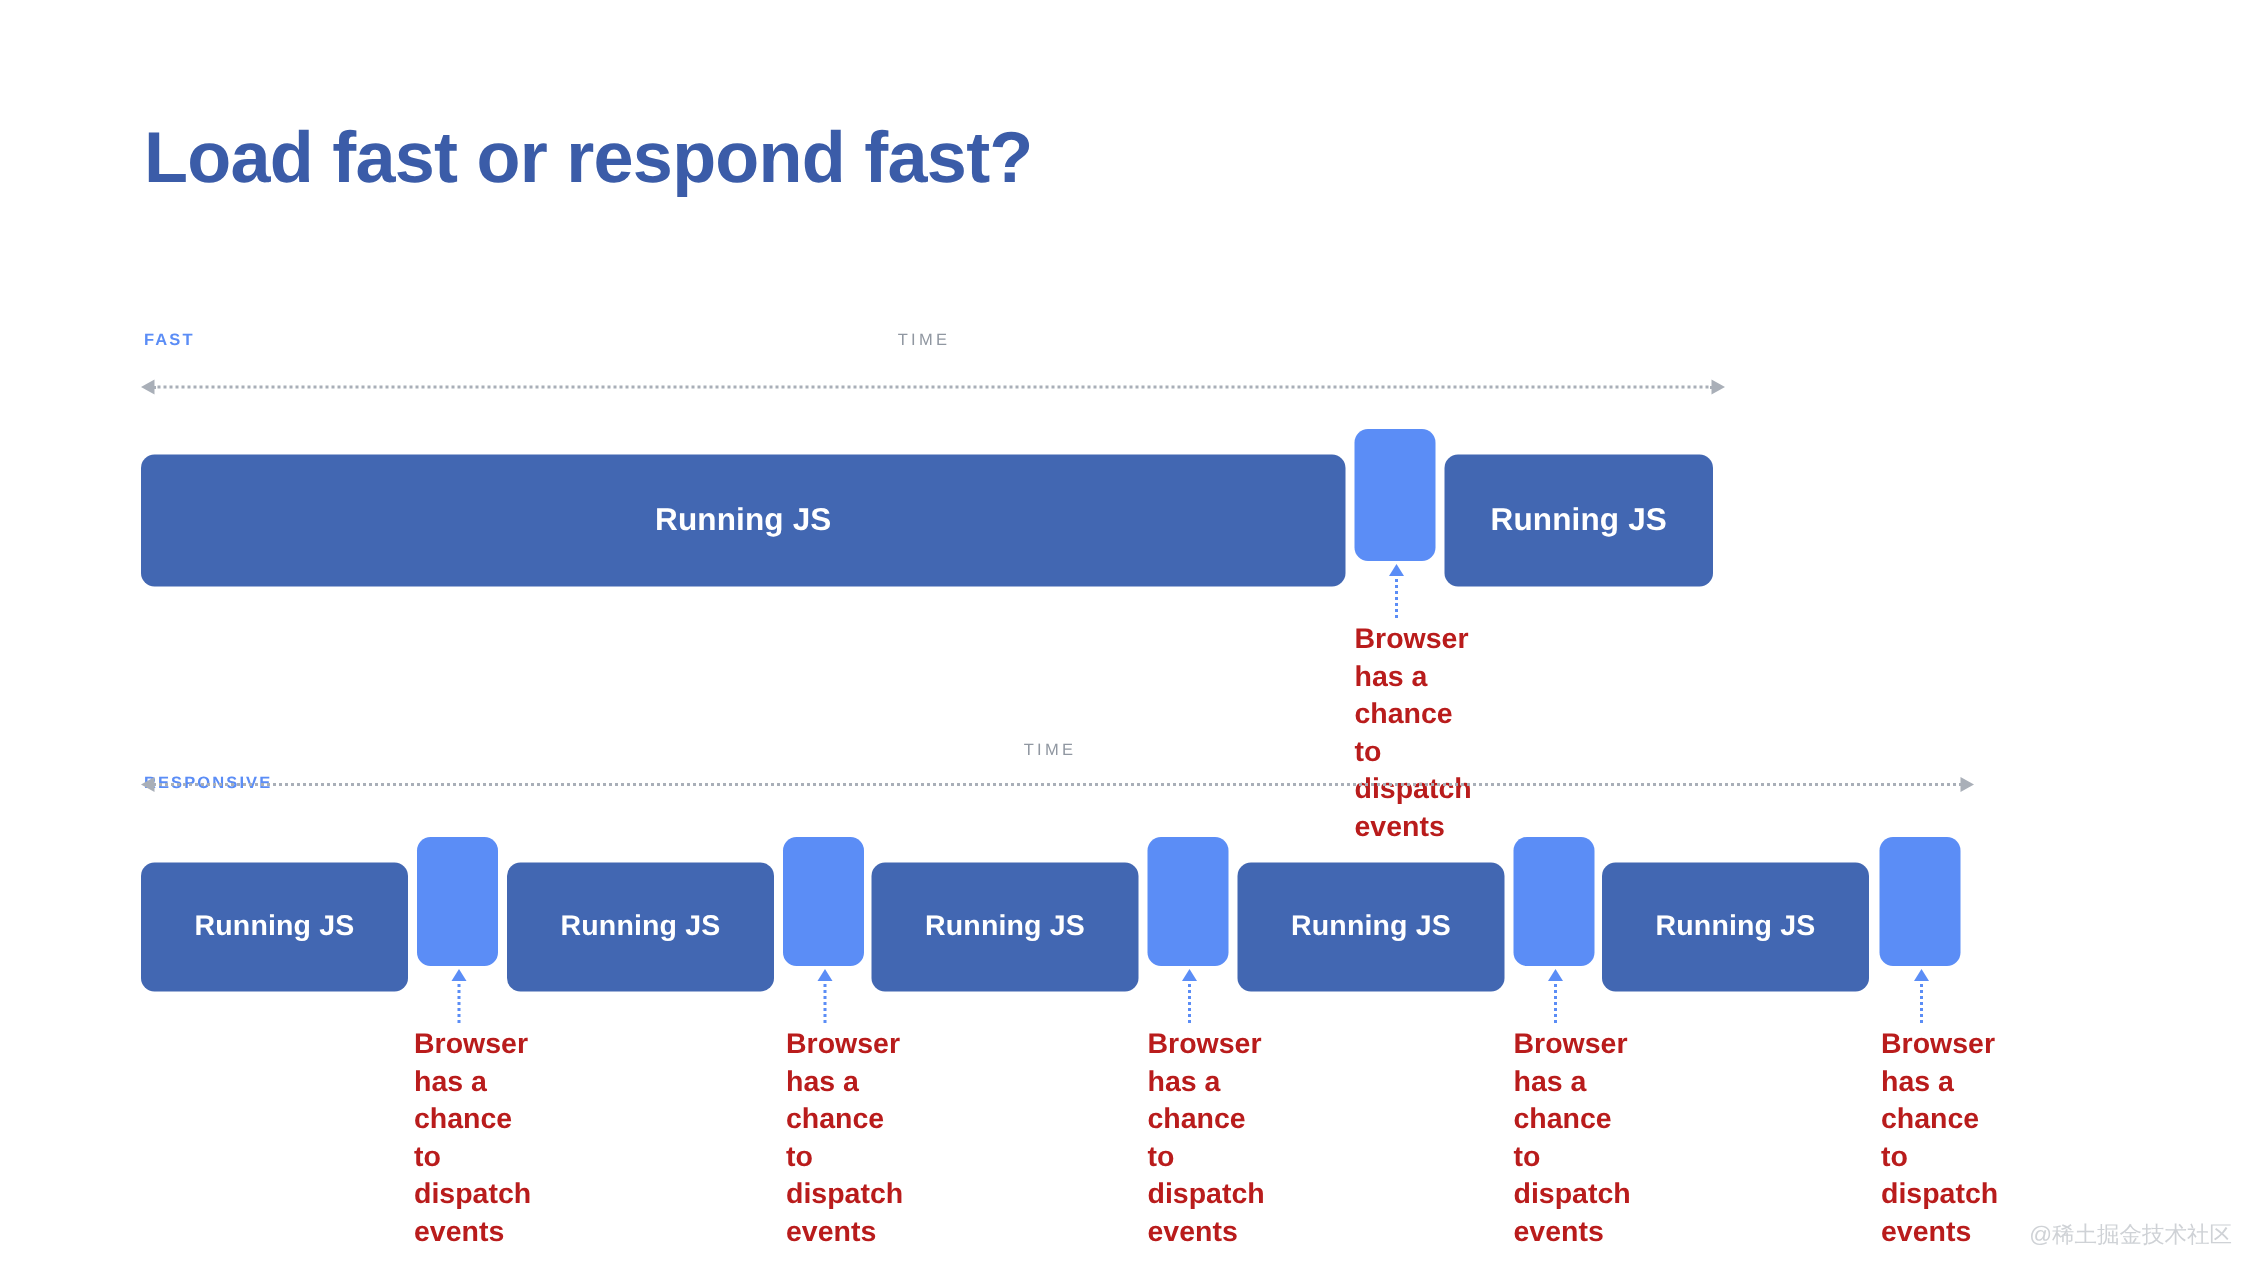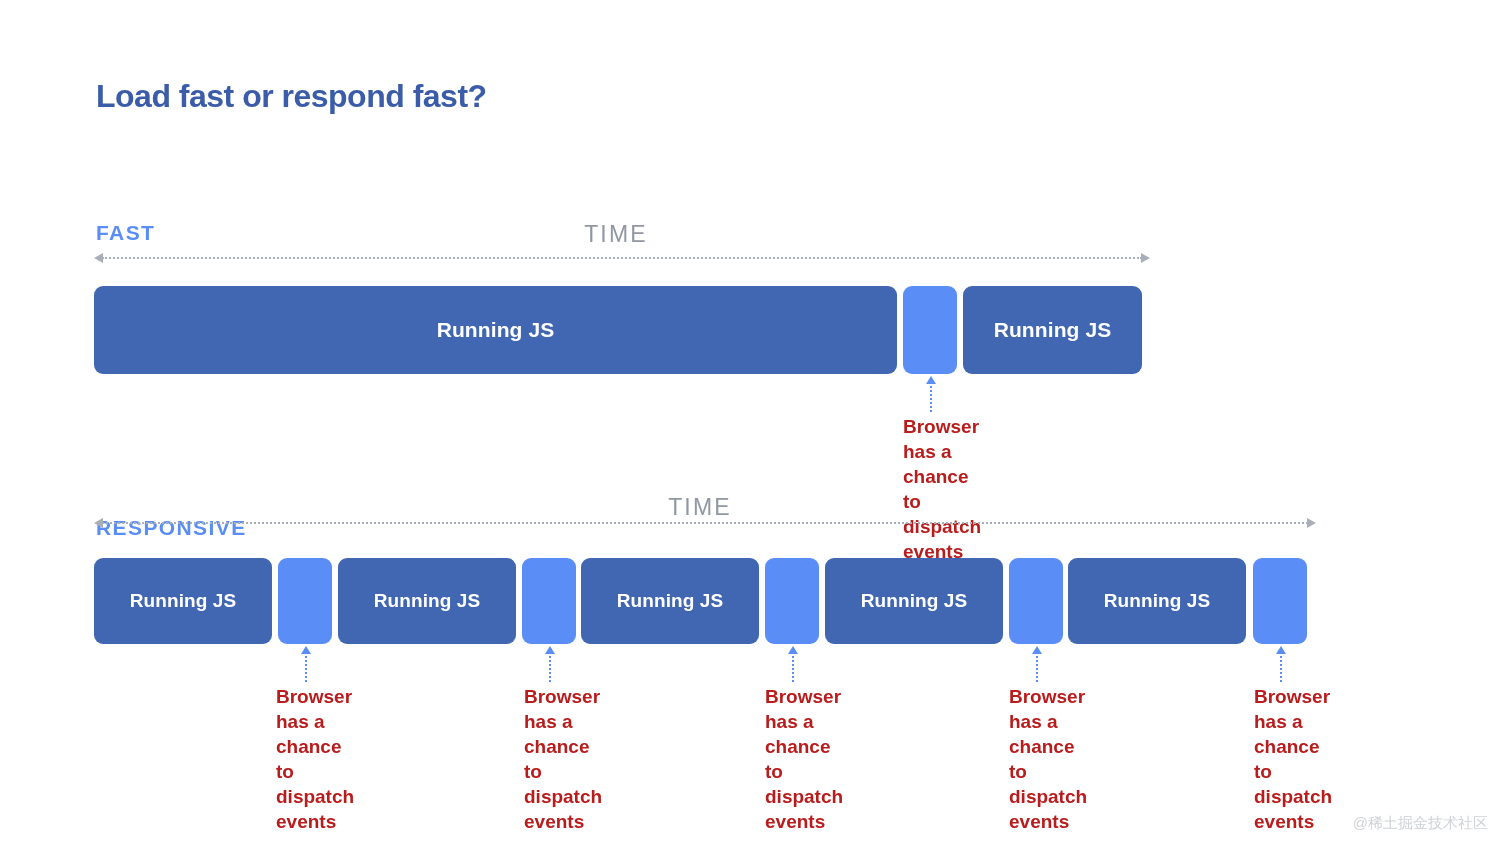--- a/index.html
+++ b/index.html
@@ -14,41 +14,41 @@
     overflow: hidden;
     font-family: "Liberation Sans", sans-serif;
     -webkit-font-smoothing: antialiased;
   }
 
   
   #slide-title {
     position: absolute;
     left: 96px;
     top: 78px;
-    font-size: 32px;
+    font-size: 48px;
     font-weight: bold;
     color: #3B5CA8;
     letter-spacing: -0.5px;
     white-space: nowrap;
   }
 
   
   .timeline-section { position: absolute; left: 0; top: 0; }
 
   .section-label {
     position: absolute;
-    font-size: 21px;
+    font-size: 11px;
     font-weight: bold;
     letter-spacing: 1.4px;
     color: #5B8DF6;
     white-space: nowrap;
   }
   .time-label {
     position: absolute;
-    font-size: 23px;
+    font-size: 11px;
     font-weight: normal;
     letter-spacing: 2.2px;
     color: #9097A1;
     white-space: nowrap;
     transform: translateX(-50%);
   }
 
   
   .axis {
     position: absolute;
@@ -81,20 +81,21 @@
   }
   .block.js {
     background: #4267B2;
     color: #ffffff;
     display: flex;
     align-items: center;
     justify-content: center;
     font-size: 19px;
     font-weight: bold;
     letter-spacing: 0.1px;
+    margin-top: 17px;
   }
   .block.js.big { font-size: 21px; }
   .block.gap {
     background: #5B8DF6;
   }
 
   
   .callout { position: absolute; }
   .callout .leader {
     position: absolute;

